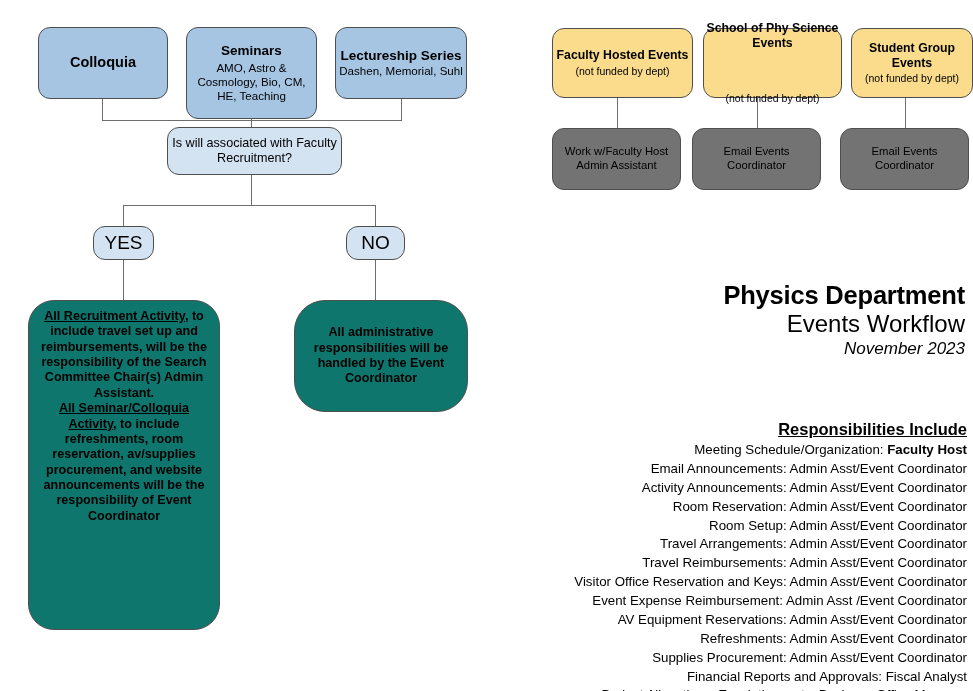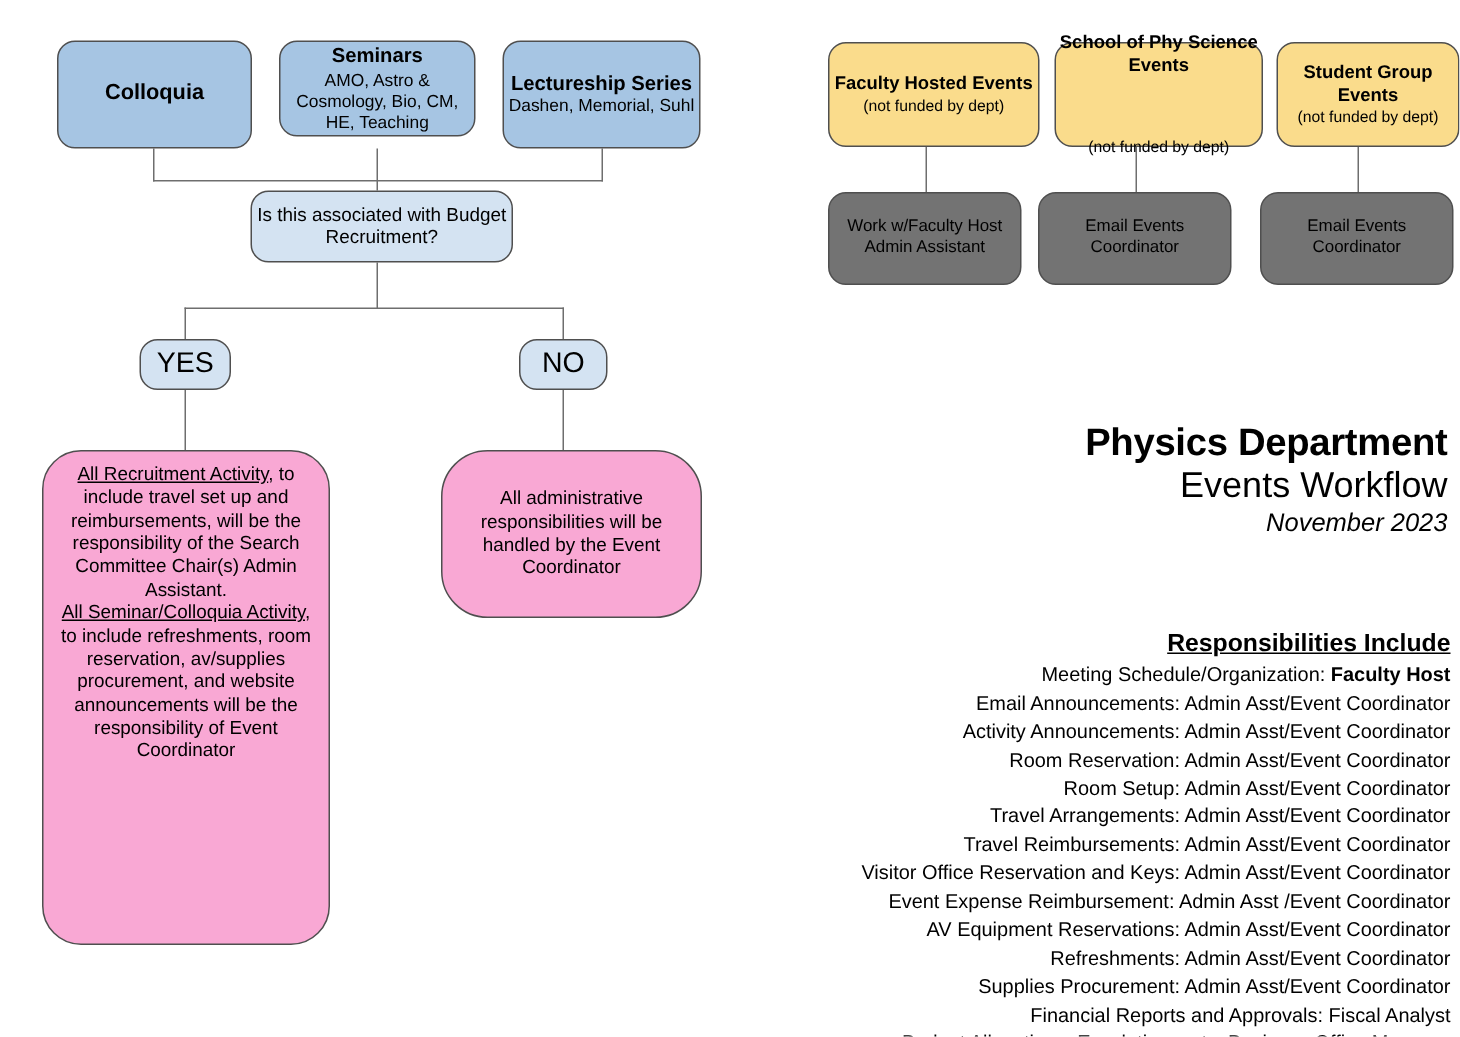--- a/index.html
+++ b/index.html
@@ -39,27 +39,27 @@
   .node .ttl {
     font-weight: bold;
   }
   .node .sub {
     font-weight: normal;
   }
 
   
   .blue      { background: #a6c5e3; border-color: #4f4f4f; }
   .blue-lite { background: #d4e3f2; border-color: #4f4f4f; }
-  .gray      { background: #f9a8d4; border-color: #4f4f4f; }
+  .gray      { background: #0f766e; border-color: #4f4f4f; font-weight: bold; }
   .yellow    { background: #fadc8c; border-color: #4f4f4f; }
   .yellow-lt { background: #737373; border-color: #4f4f4f; }
 
   
   #n-colloquia   { left: 38px;  top: 27px;  width: 130px; height: 72px;  font-size: 14.5px; }
-  #n-seminars    { left: 186px; top: 27px;  width: 131px; height: 64px;  font-size: 11.6px; }
+  #n-seminars    { left: 186px; top: 27px;  width: 131px; height: 92px;  font-size: 11.6px; }
   #n-lectureship { left: 335px; top: 27px;  width: 132px; height: 72px;  font-size: 11.6px; }
 
   #n-colloquia .ttl   { font-size: 14.5px; }
   #n-seminars .ttl    { font-size: 13.5px; }
   #n-lectureship .ttl { font-size: 13.5px; line-height: 1.12; }
   #n-seminars .sub    { margin-top: 1px; }
   #n-lectureship .sub { margin-top: 1px; }
 
   #n-decision { left: 167px; top: 127px; width: 175px; height: 48px; font-size: 12.6px; }
 
@@ -158,21 +158,21 @@
     <span class="ttl">Seminars</span>
     <span class="sub">AMO, Astro &amp; Cosmology, Bio, CM, HE, Teaching</span>
   </div>
 
   <div class="node blue" id="n-lectureship">
     <span class="ttl">Lectureship Series</span>
     <span class="sub">Dashen, Memorial, Suhl</span>
   </div>
 
   <div class="node blue-lite" id="n-decision">
-    <span>Is this associated with Budget Recruitment?</span>
+    <span>Is will associated with Faculty Recruitment?</span>
   </div>
 
   <div class="node blue-lite" id="n-yes">
     <span>YES</span>
   </div>
   <div class="node blue-lite" id="n-no">
     <span>NO</span>
   </div>
 
   <div class="node gray" id="n-yes-detail">

